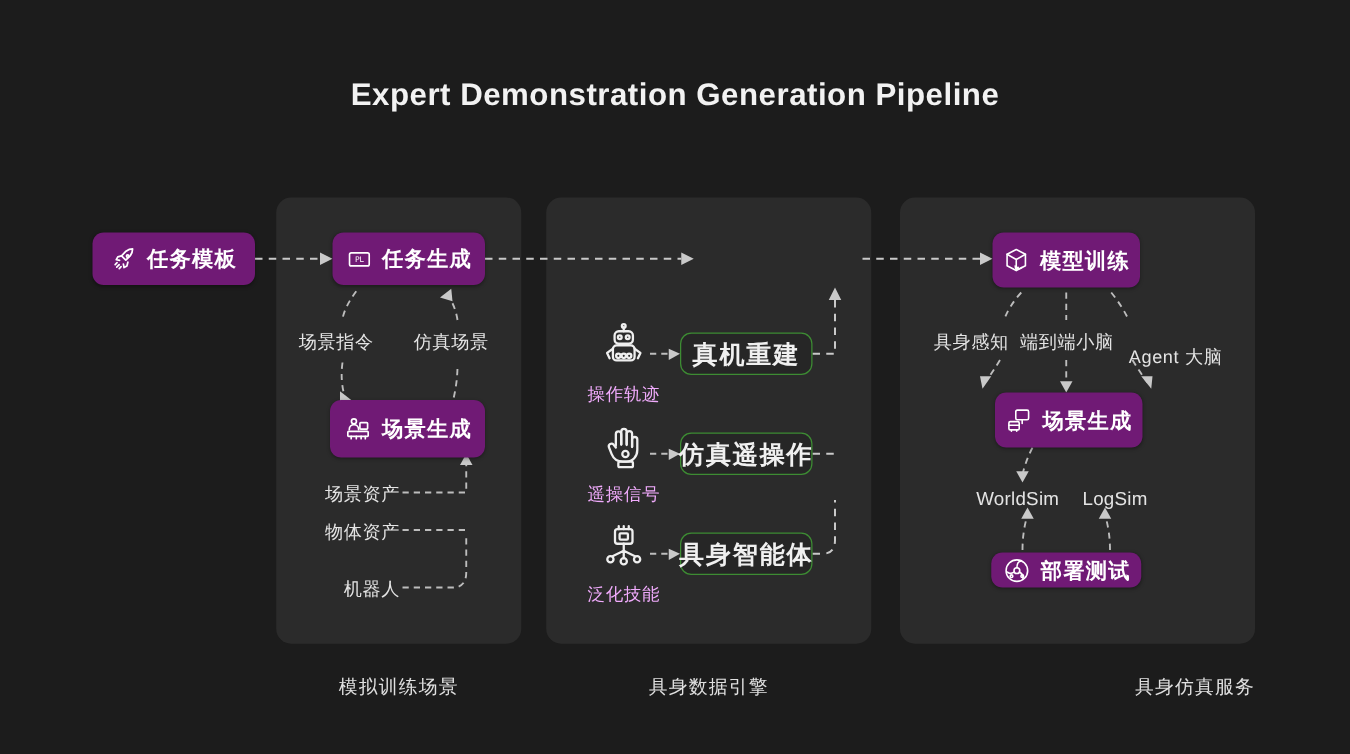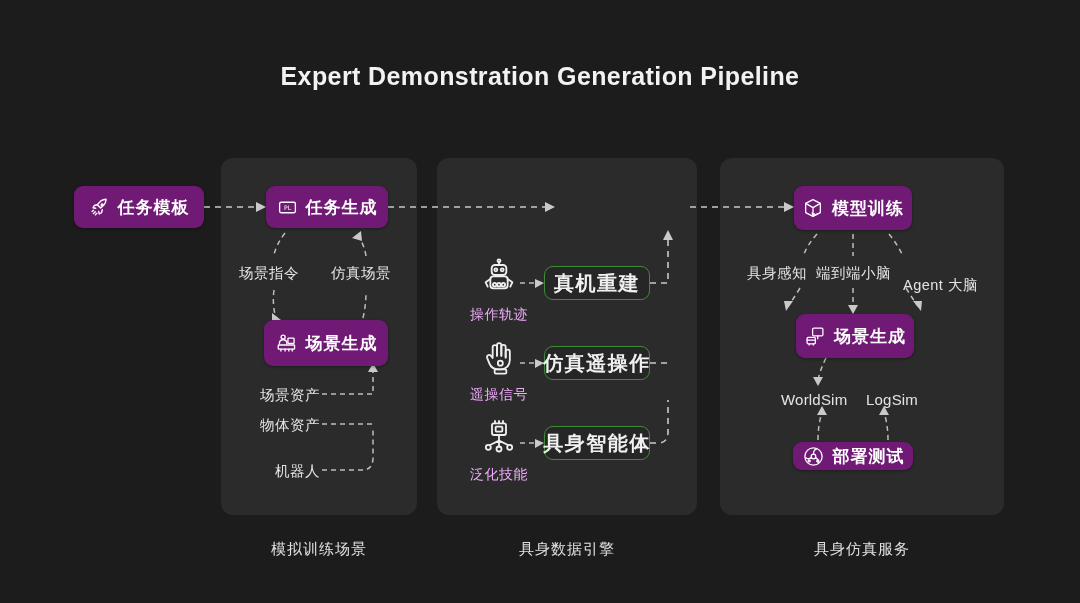--- a/index.html
+++ b/index.html
@@ -290,15 +290,15 @@
   </div>
 
   <div class="tlabel" style="left:747px;top:264px;">具身感知</div>
   <div class="tlabel" style="left:816px;top:264px;">端到端小脑</div>
   <div class="tlabel" style="left:903px;top:264px;margin-top:12px;">Agent 大脑</div>
   <div class="tlabel en" style="left:781px;top:391px;">WorldSim</div>
   <div class="tlabel en" style="left:866px;top:391px;">LogSim</div>
 
   <div class="panel-caption" style="left:221px;top:540px;width:196px;">模拟训练场景</div>
   <div class="panel-caption" style="left:437px;top:540px;width:260px;">具身数据引擎</div>
-  <div class="panel-caption" style="left:720px;top:540px;width:284px;">具身仿真服务</div>
+  <div class="panel-caption" style="left:720px;top:540px;width:284px;text-align:right;">具身仿真服务</div>
 
 </div>
 
 </body></html>

